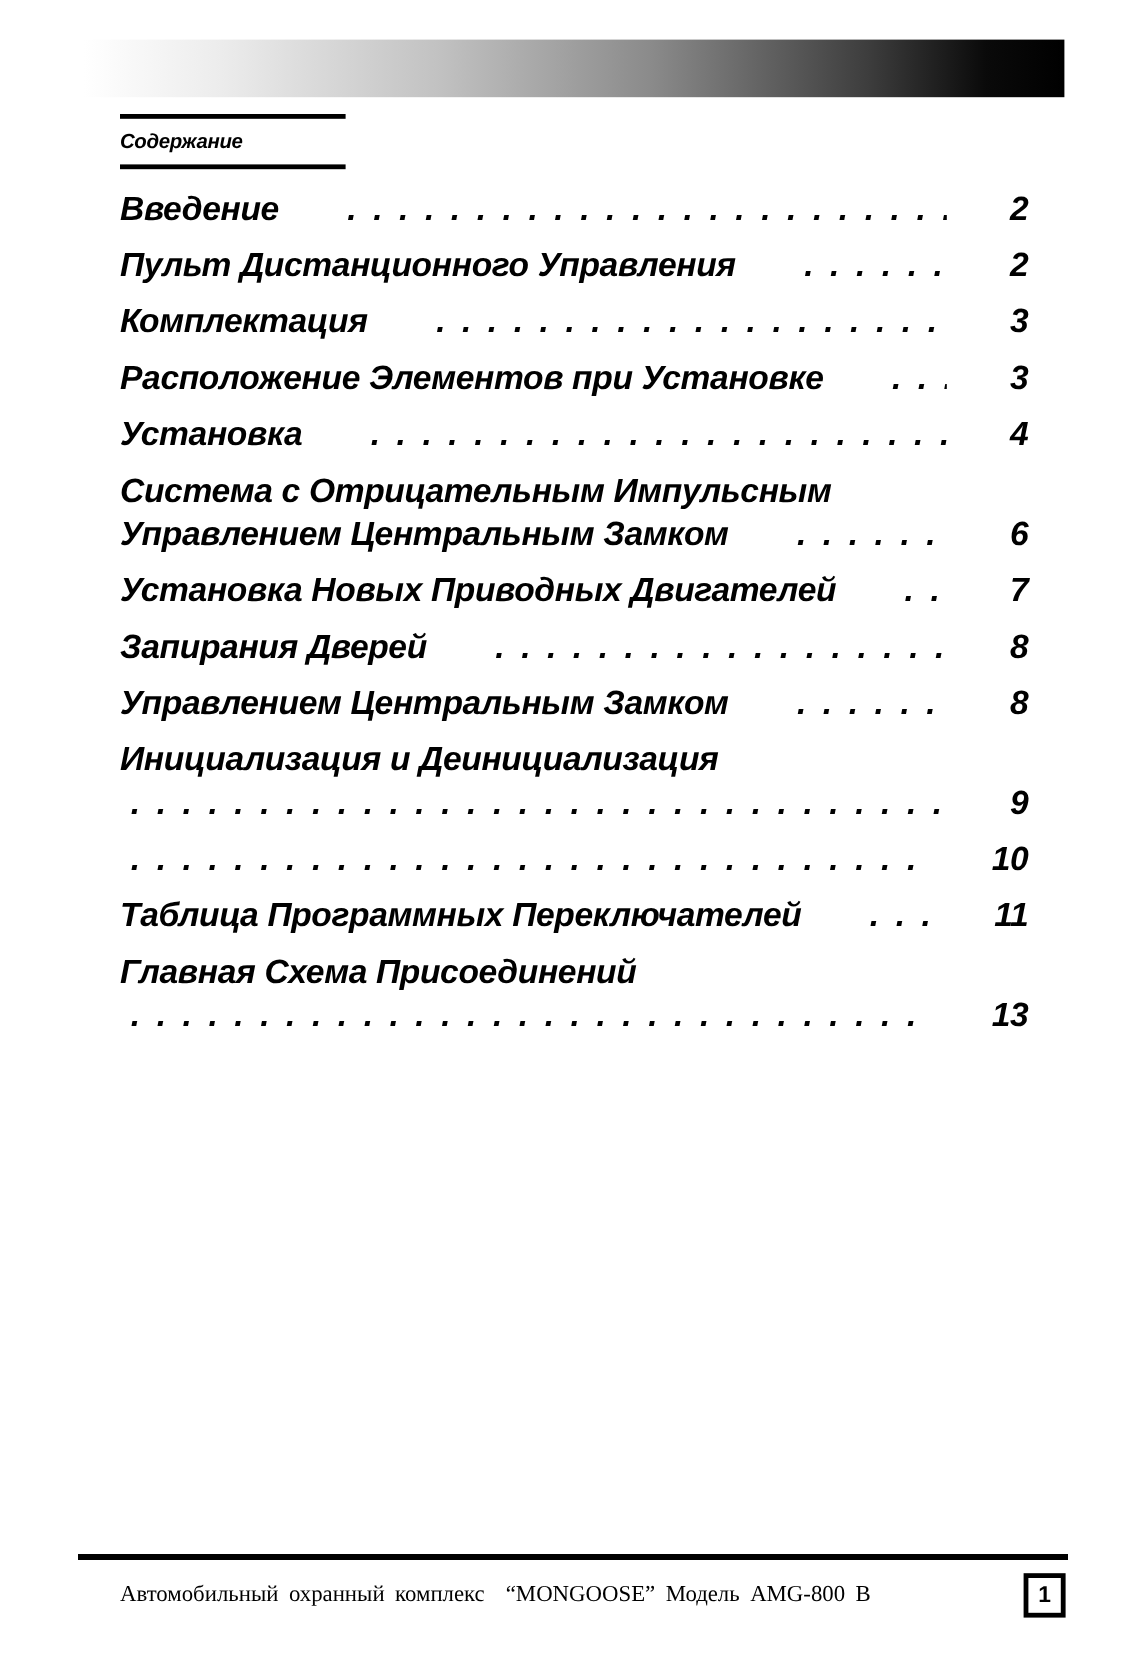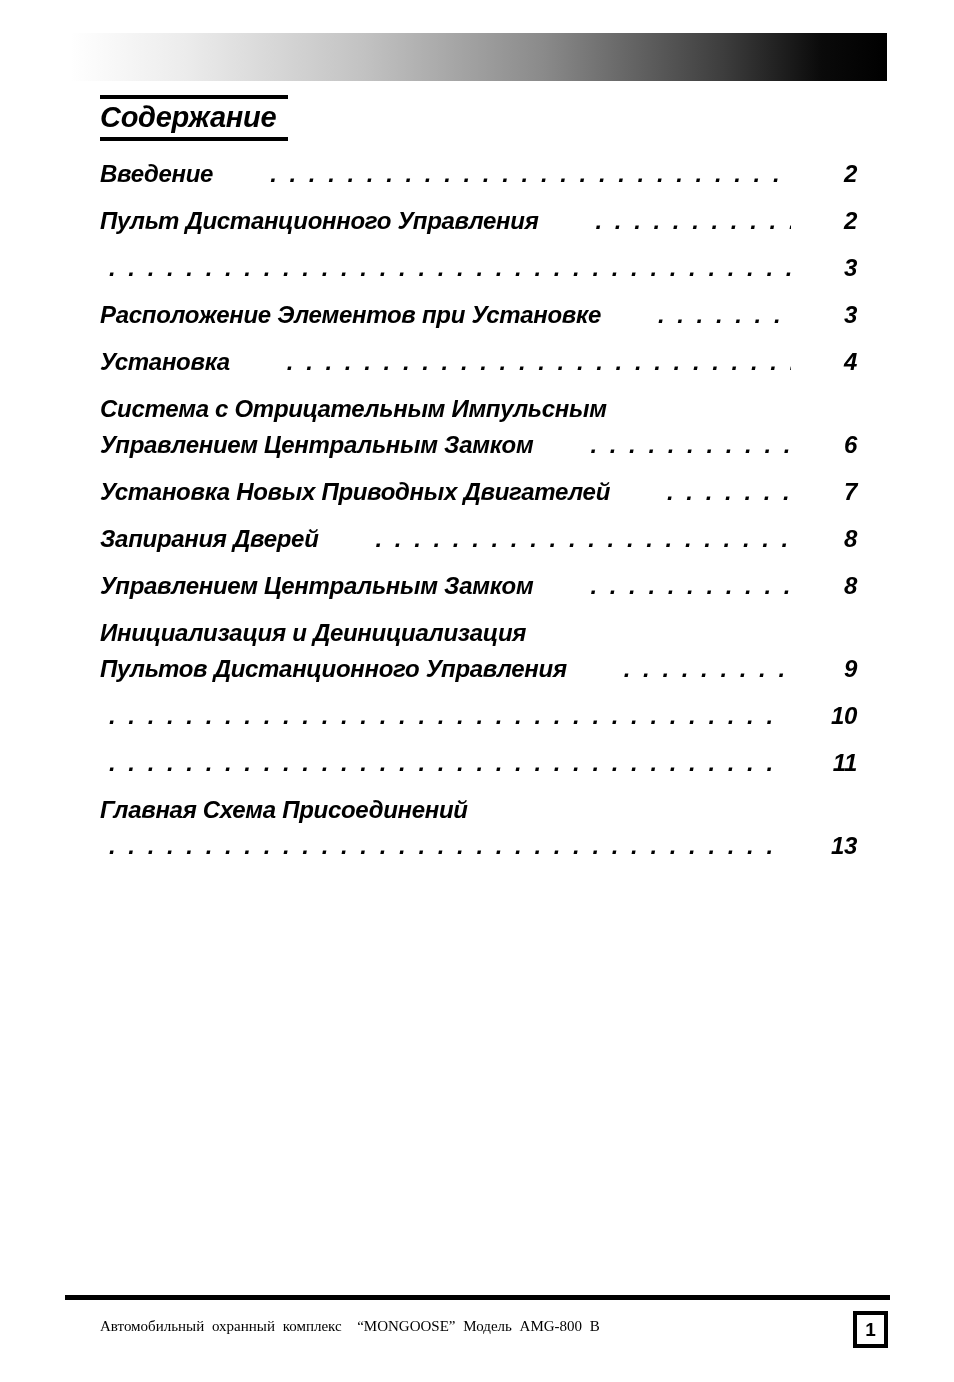--- a/index.html
+++ b/index.html
@@ -22,30 +22,30 @@
     left: 100px; top: 95px;
     width: 757px;
   }
   .toc-title {
     display: inline-block;
     margin: 0;
     width: 188px;
     border-top: 4px solid #000;
     border-bottom: 4px solid #000;
     padding: 4px 0 5px 0;
-    font-size: 29px;
+    font-size: 17px;
     line-height: 29px;
     font-weight: bold;
     font-style: italic;
     letter-spacing: -0.3px;
   }
   .toc-list { margin-top: 15px; }
   .toc-entry { margin-bottom: 11px; }
   .toc-line, .toc-row {
-    font-size: 24px;
+    font-size: 28px;
     font-weight: bold;
     font-style: italic;
     line-height: 36px;
     letter-spacing: -0.3px;
     white-space: nowrap;
     gap: 48px;
   }
   .toc-row { display: flex; align-items: baseline; }
   .toc-text { white-space: nowrap; flex: 0 0 auto; }
   .leader {
@@ -61,21 +61,21 @@
   .footer-rule {
     position: absolute;
     left: 65px; top: 1295px;
     width: 825px; height: 5px;
     background: #000000;
   }
   .footer-text {
     position: absolute;
     left: 100px; top: 1318px;
     font-family: "Liberation Serif", serif;
-    font-size: 15px;
+    font-size: 19px;
     word-spacing: 4px;
     color: #000000;
     white-space: pre;
   }
   .page-box {
     position: absolute;
     left: 853px; top: 1311px;
     width: 27px; height: 29px;
     border: 4px solid #000000;
     display: flex;
@@ -103,20 +103,21 @@
       </div>
       <div class="toc-entry">
         <div class="toc-row">
           <span class="toc-text">Пульт Дистанционного Управления</span>
           <span class="leader">. . . . . . . . . . . . . . . . . . . . . . . . . . . . . . . . . . . . . . . . . . . . . . . . . . . . . . . . . . . . . . . . . . . . . . . . . . . . . . . . . . . . . . . . . . </span>
           <span class="toc-page">2</span>
         </div>
       </div>
       <div class="toc-entry">
         <div class="toc-row">
+          <span class="toc-text">Комплектация</span>
           <span class="leader">. . . . . . . . . . . . . . . . . . . . . . . . . . . . . . . . . . . . . . . . . . . . . . . . . . . . . . . . . . . . . . . . . . . . . . . . . . . . . . . . . . . . . . . . . . </span>
           <span class="toc-page">3</span>
         </div>
       </div>
       <div class="toc-entry">
         <div class="toc-row">
           <span class="toc-text">Расположение Элементов при Установке</span>
           <span class="leader">. . . . . . . . . . . . . . . . . . . . . . . . . . . . . . . . . . . . . . . . . . . . . . . . . . . . . . . . . . . . . . . . . . . . . . . . . . . . . . . . . . . . . . . . . . </span>
           <span class="toc-page">3</span>
         </div>
@@ -153,33 +154,33 @@
       <div class="toc-entry">
         <div class="toc-row">
           <span class="toc-text">Управлением Центральным Замком</span>
           <span class="leader">. . . . . . . . . . . . . . . . . . . . . . . . . . . . . . . . . . . . . . . . . . . . . . . . . . . . . . . . . . . . . . . . . . . . . . . . . . . . . . . . . . . . . . . . . . </span>
           <span class="toc-page">8</span>
         </div>
       </div>
       <div class="toc-entry">
         <div class="toc-line">Инициализация и Деинициализация</div>
         <div class="toc-row">
-          <span class="toc-text">Пультов Дистанционного Управления</span>
           <span class="leader">. . . . . . . . . . . . . . . . . . . . . . . . . . . . . . . . . . . . . . . . . . . . . . . . . . . . . . . . . . . . . . . . . . . . . . . . . . . . . . . . . . . . . . . . . . </span>
           <span class="toc-page">9</span>
         </div>
       </div>
       <div class="toc-entry">
         <div class="toc-row">
           <span class="leader">. . . . . . . . . . . . . . . . . . . . . . . . . . . . . . . . . . . . . . . . . . . . . . . . . . . . . . . . . . . . . . . . . . . . . . . . . . . . . . . . . . . . . . . . . . </span>
           <span class="toc-page">10</span>
         </div>
       </div>
       <div class="toc-entry">
         <div class="toc-row">
+          <span class="toc-text">Таблица Программных Переключателей</span>
           <span class="leader">. . . . . . . . . . . . . . . . . . . . . . . . . . . . . . . . . . . . . . . . . . . . . . . . . . . . . . . . . . . . . . . . . . . . . . . . . . . . . . . . . . . . . . . . . . </span>
           <span class="toc-page">11</span>
         </div>
       </div>
       <div class="toc-entry">
         <div class="toc-line">Главная Схема Присоединений</div>
         <div class="toc-row">
           <span class="leader">. . . . . . . . . . . . . . . . . . . . . . . . . . . . . . . . . . . . . . . . . . . . . . . . . . . . . . . . . . . . . . . . . . . . . . . . . . . . . . . . . . . . . . . . . . </span>
           <span class="toc-page">13</span>
         </div>

